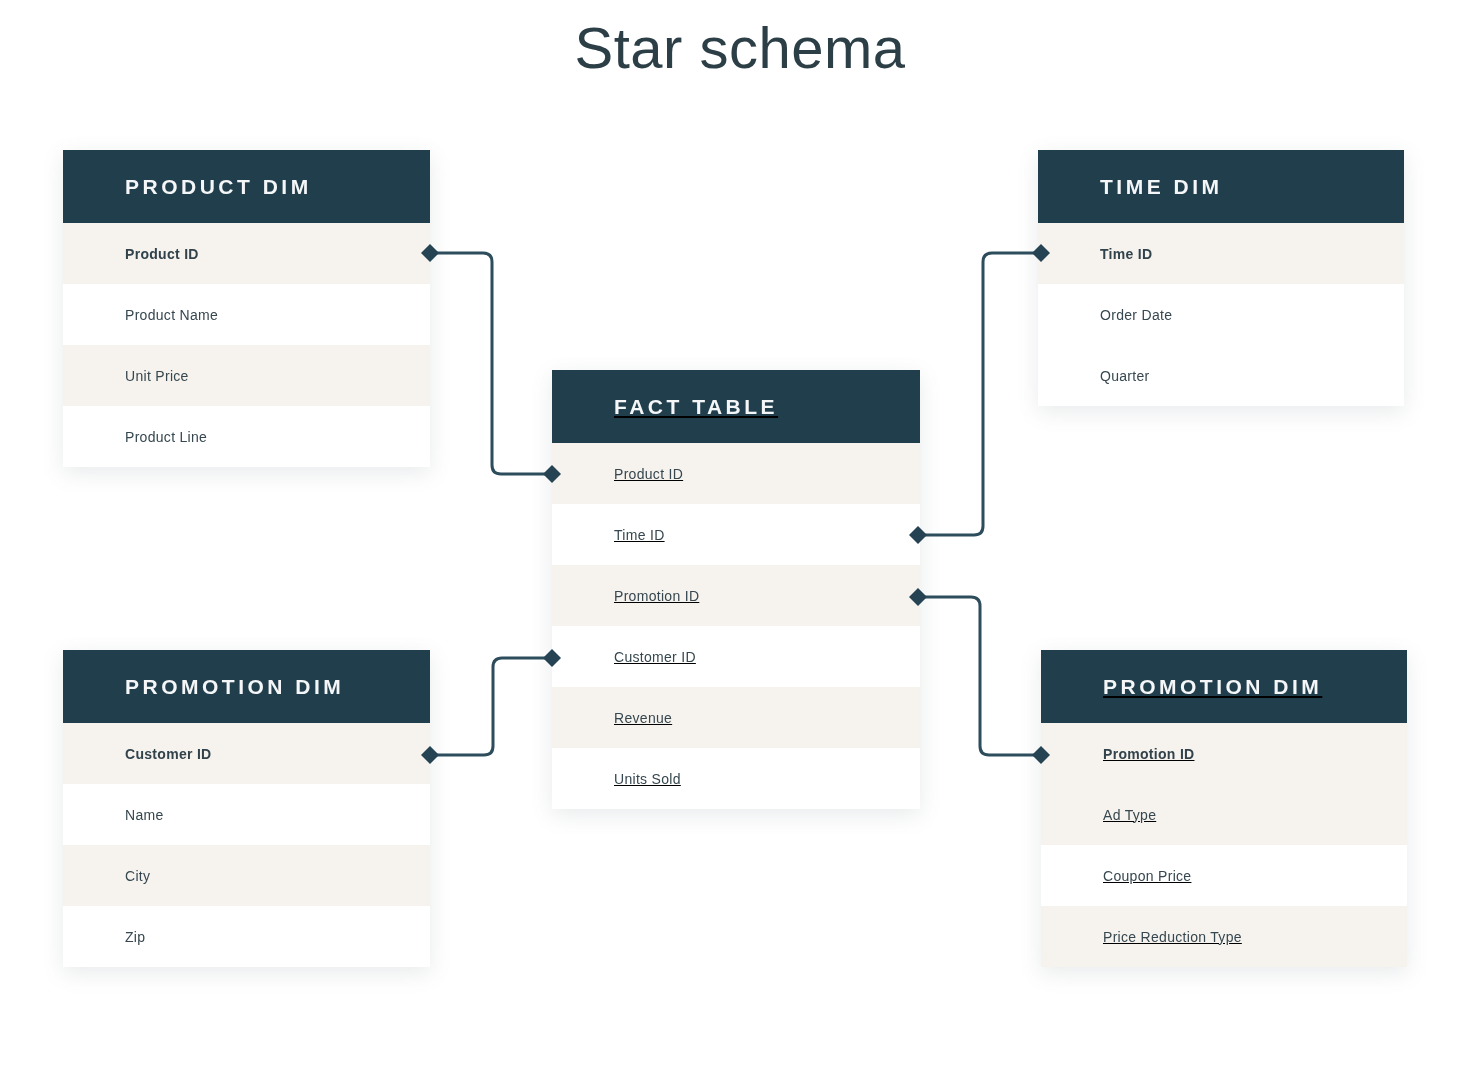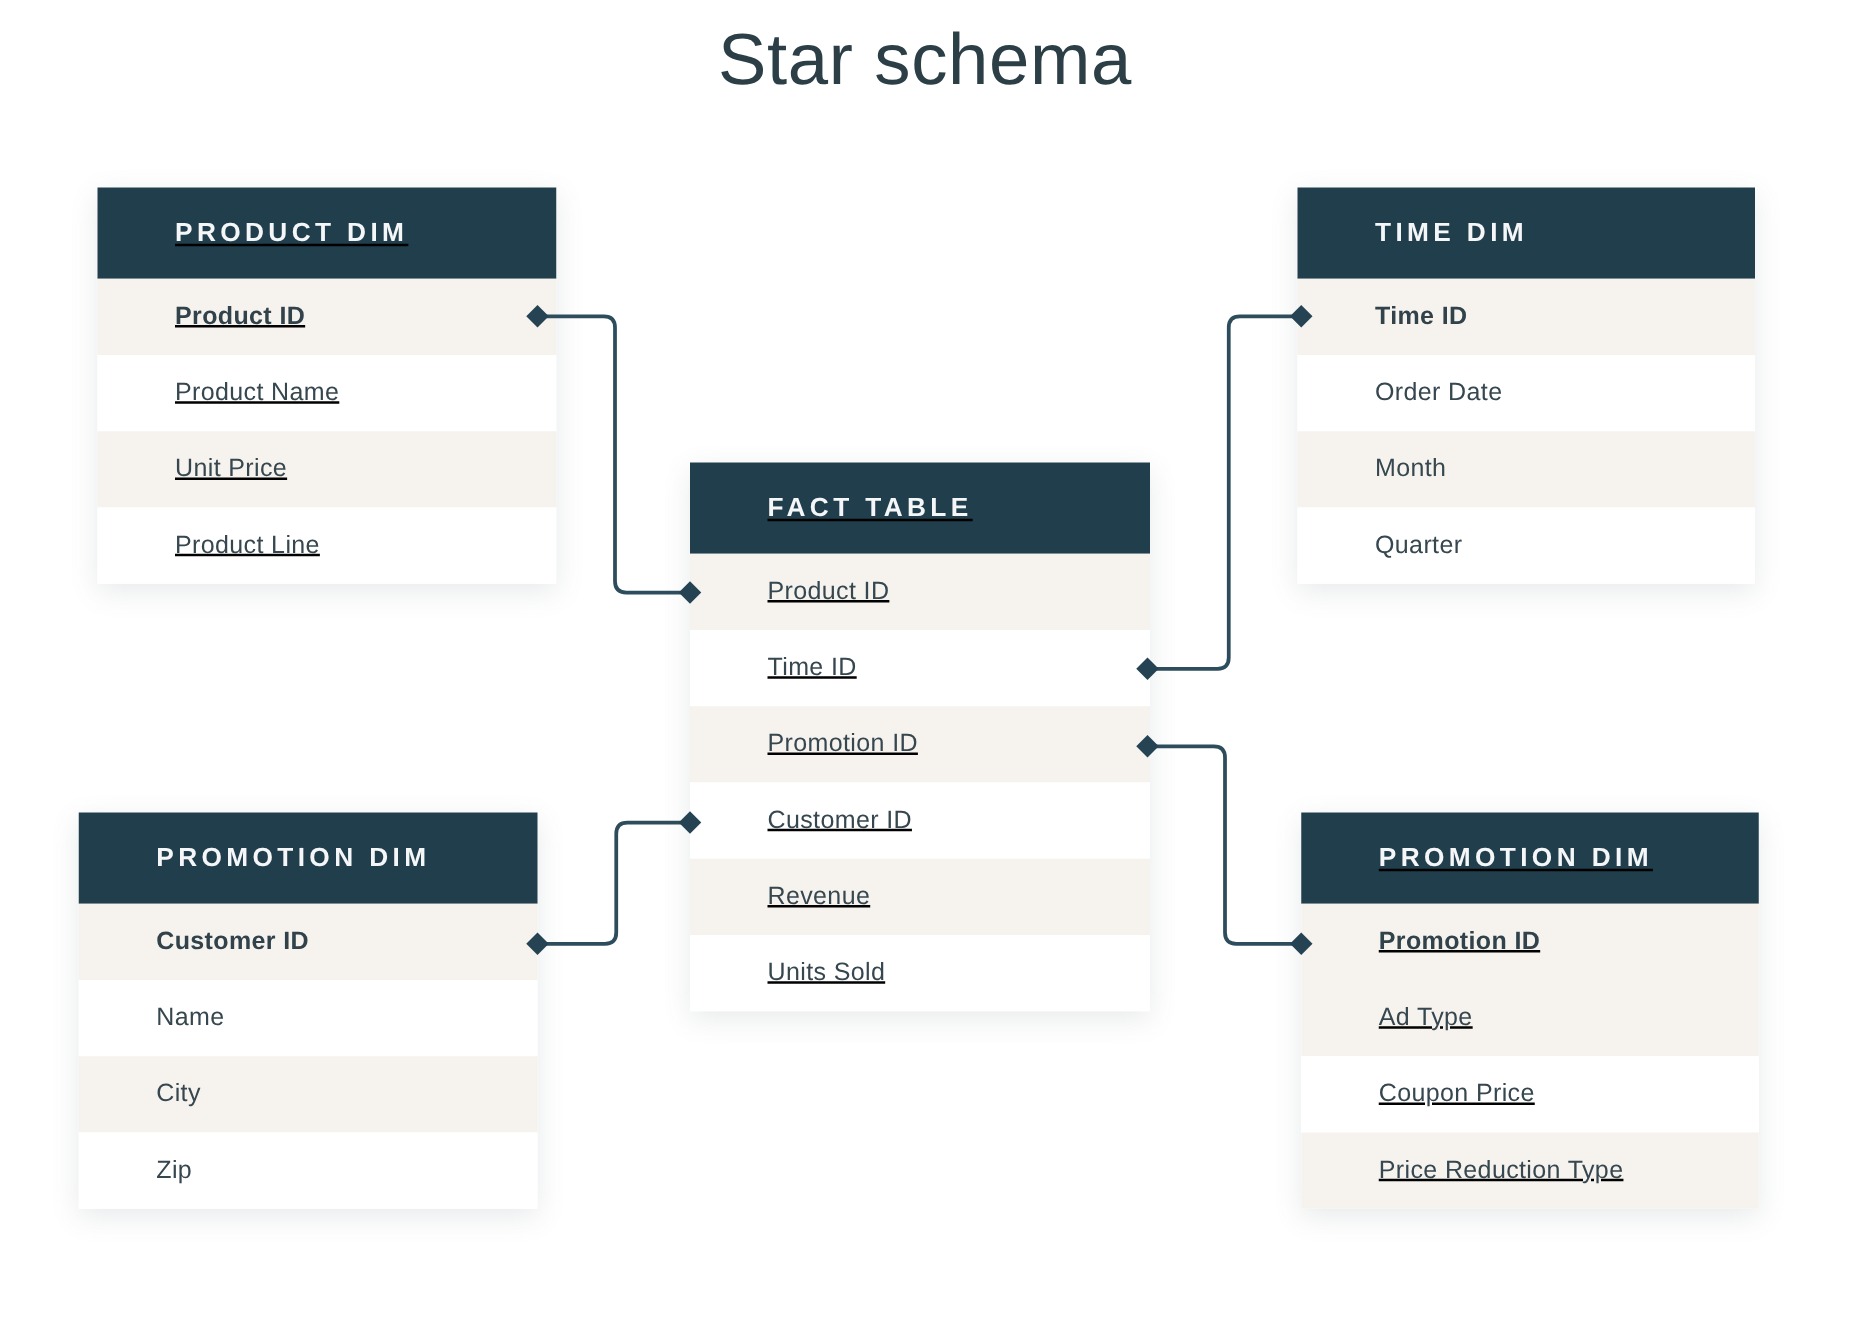--- a/index.html
+++ b/index.html
@@ -45,21 +45,21 @@
     box-sizing: border-box;
   }
   .row {
     height: 61px;
     display: flex;
     align-items: center;
     padding-left: 62px;
     box-sizing: border-box;
     background: #ffffff;
     color: #36474f;
-    font-size: 20px;
+    font-size: 14px;
     font-weight: 500;
     letter-spacing: 0.3px;
   }
   .row.alt { background: #f6f3ef; }
   .row.key { font-weight: 700; color: #31424b; }
   .connectors {
     position: absolute;
     top: 0;
     left: 0;
     width: 1480px;
@@ -76,33 +76,32 @@
     stroke: none;
   }
 </style>
 </head>
 <body>
 
 <div class="canvas">
 
   <div class="title">Star schema</div>
 
-  <div class="dtable" style="left:78px; top:150px; width:367px;text-decoration:underline;">
+  <div class="dtable" style="left:63px; top:150px; width:367px;">
     <div class="thead">PRODUCT DIM</div>
     <div class="row alt key">Product ID</div>
     <div class="row">Product Name</div>
     <div class="row alt">Unit Price</div>
     <div class="row">Product Line</div>
   </div>
 
   <div class="dtable" style="left:1038px; top:150px; width:366px;">
     <div class="thead">TIME DIM</div>
     <div class="row alt key">Time ID</div>
     <div class="row">Order Date</div>
-    <div class="row alt">Month</div>
     <div class="row">Quarter</div>
   </div>
 
   <div class="dtable" style="left:552px; top:370px; width:368px;text-decoration:underline;">
     <div class="thead">FACT TABLE</div>
     <div class="row alt">Product ID</div>
     <div class="row">Time ID</div>
     <div class="row alt">Promotion ID</div>
     <div class="row">Customer ID</div>
     <div class="row alt">Revenue</div>

